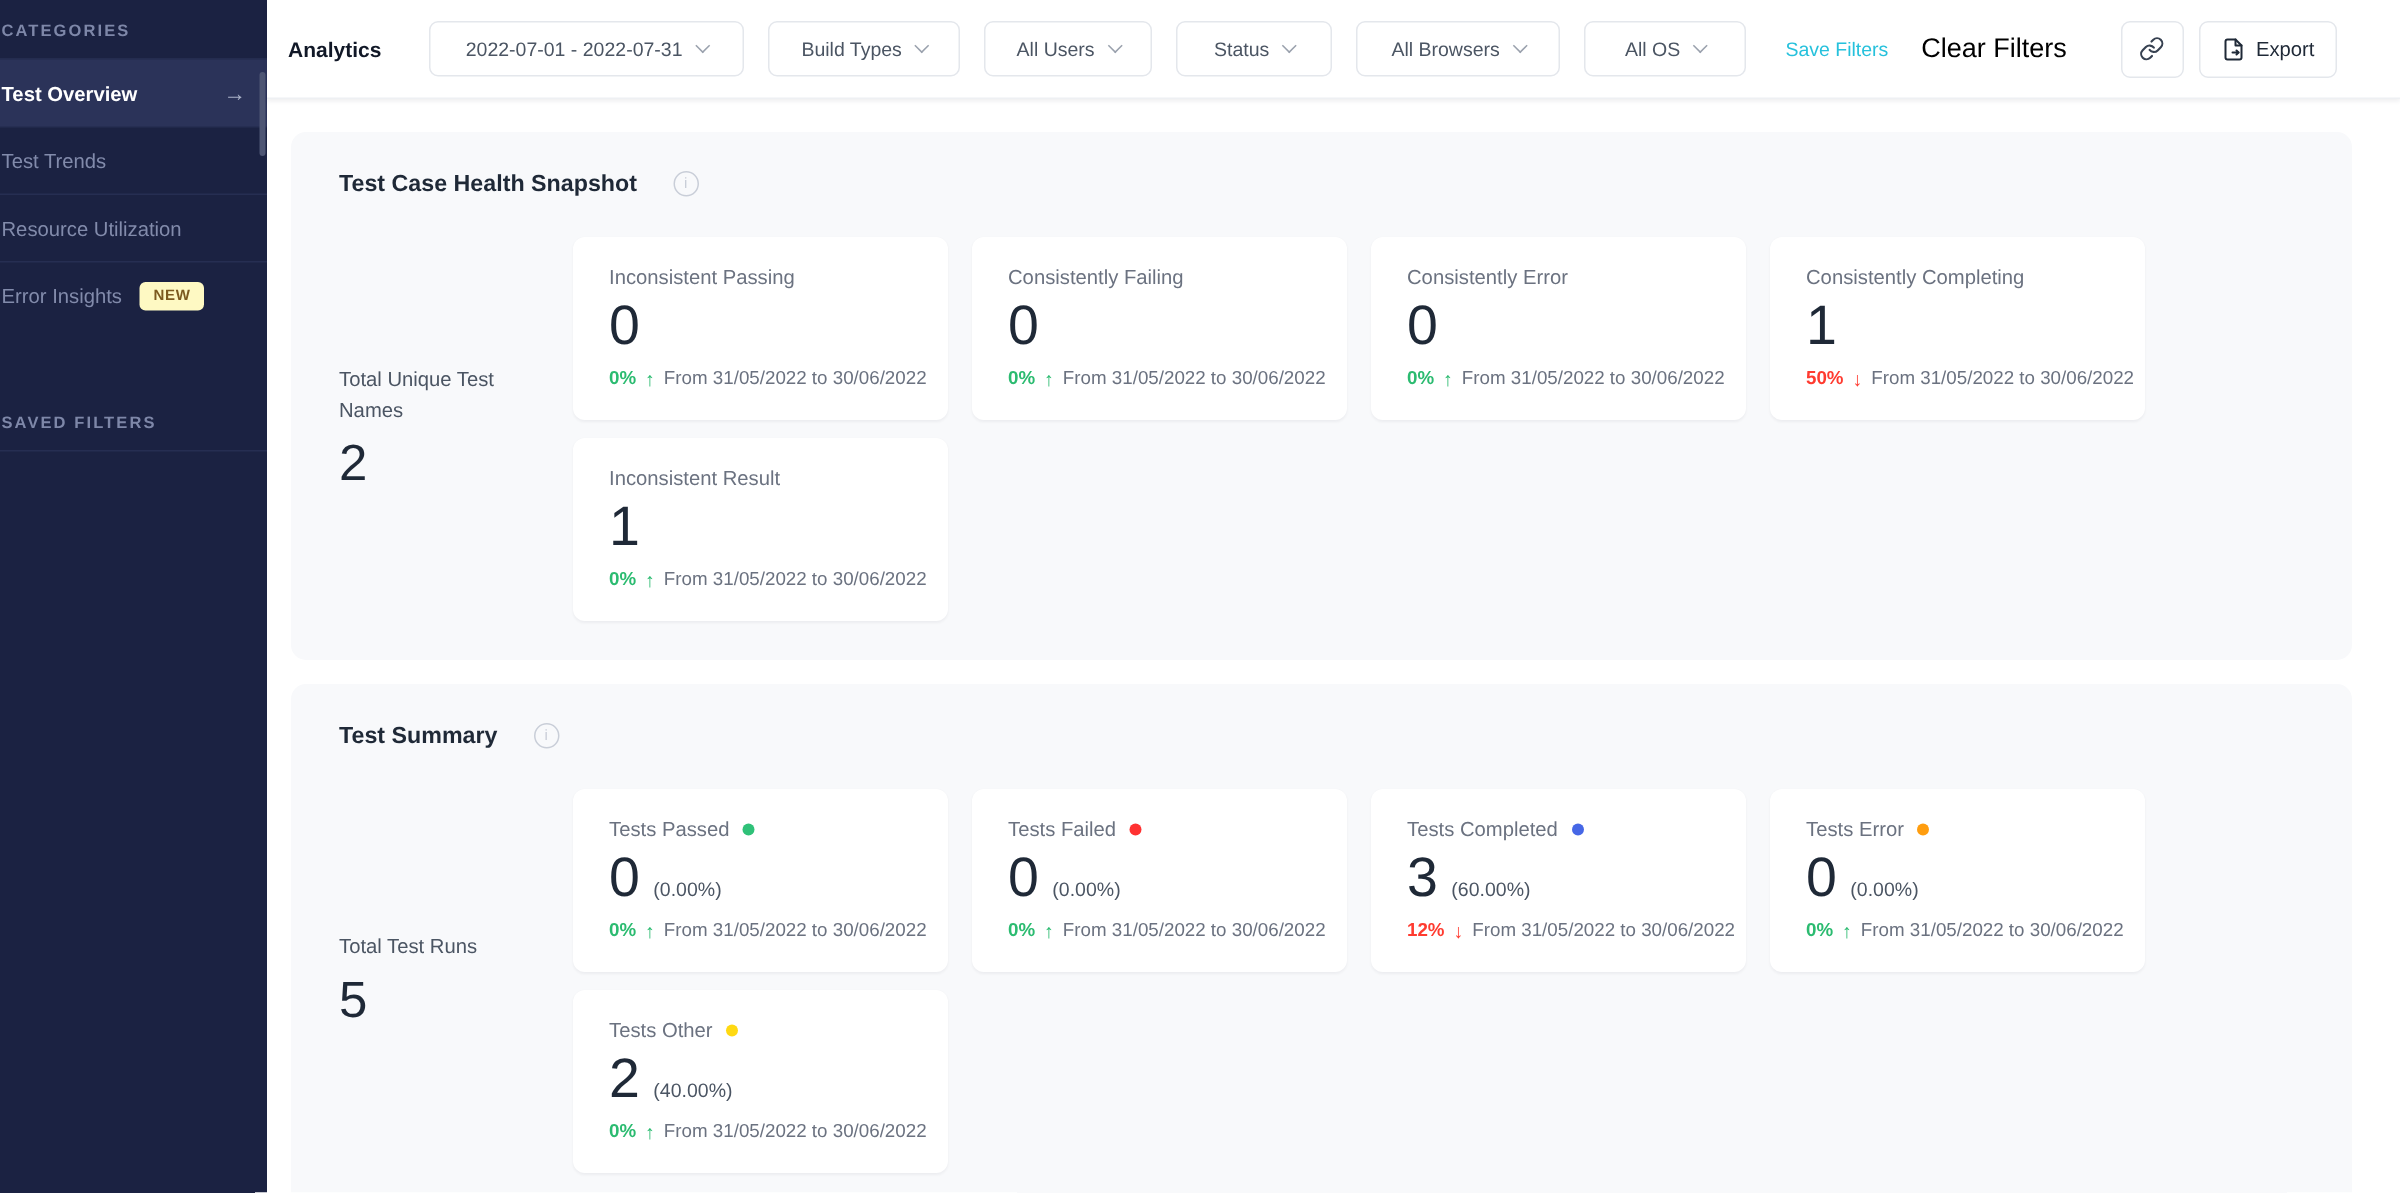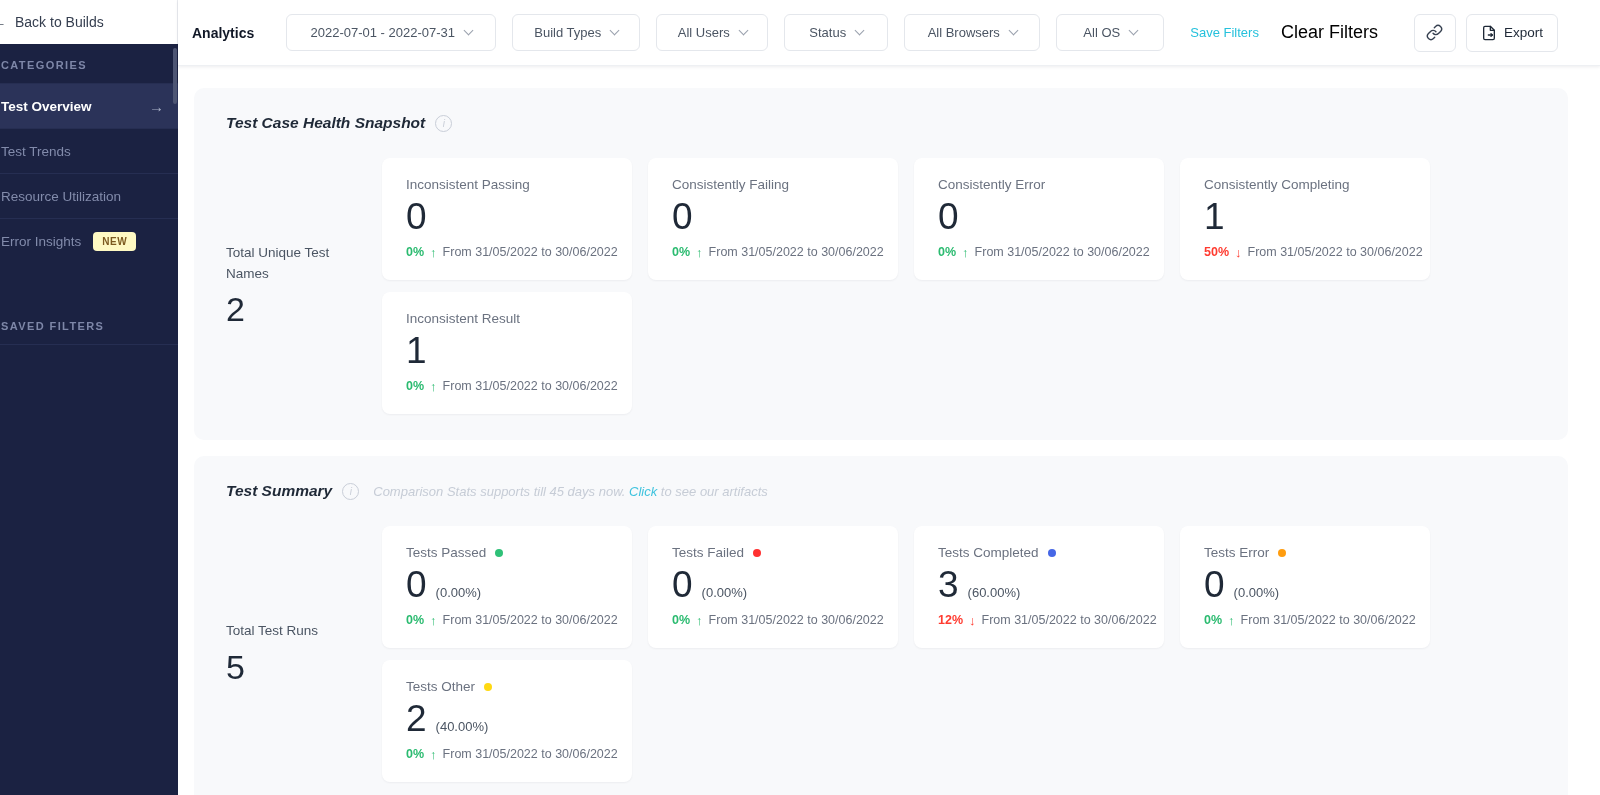--- a/index.html
+++ b/index.html
@@ -30,21 +30,21 @@
   .chevron { width:7px; height:7px; border-right:1.6px solid #9aa1ad; border-bottom:1.6px solid #9aa1ad; transform:rotate(45deg); margin-left:10px; margin-top:-4px; flex-shrink:0; }
   .link-btn { color:#26c1dc; font-size:13px; font-weight:500; margin:0 22px 0 10px; cursor:pointer; white-space:nowrap; }
   .clear-btn { color:#000000; font-size:18px; font-weight:500; cursor:pointer; white-space:nowrap; }
   .topbar-actions { margin-left:auto; display:flex; gap:10px; }
   .icon-btn { width:42px; height:38px; border:1px solid #e4e7ec; border-radius:6px; display:flex; align-items:center; justify-content:center; color:#374151; background:#fff; cursor:pointer; }
   .export-btn { height:38px; border:1px solid #e4e7ec; border-radius:6px; display:flex; align-items:center; gap:7px; padding:0 14px; font-size:13.5px; color:#1f2937; background:#fff; cursor:pointer; }
 
   
   .content { flex:1; overflow:hidden; padding:22px 32px 0 16px; background:#fff; }
   .section-card { background:#f8f9fb; border-radius:10px; padding:26px 32px; margin-bottom:16px; }
-  .section-title-row { display:flex; align-items:center; gap:10px;font-style:italic; }
+  .section-title-row { display:flex; gap:24px; }
   .section-title { font-size:15.5px; font-weight:700; color:#1f2937; }
   .info-icon { width:17px; height:17px; min-width:17px; border:1.5px solid #c9ced8; border-radius:50%; color:#c9ced8; font-size:10px; display:flex; align-items:center; justify-content:center; cursor:pointer; }
   .section-note { font-size:13px; color:#c6ccd6; margin-left:4px; }
   .note-link { color:#3fc3de; cursor:pointer; }
   .section-body { display:flex; margin-top:26px; }
   .total-col { width:156px; min-width:156px; align-self:center; }
   .total-label { font-size:13.5px; color:#4b5563; line-height:1.55; max-width:132px; }
   .total-value { font-size:34px; font-weight:300; color:#1f2937; margin-top:6px; }
   .cards-grid { display:grid; grid-template-columns:repeat(4, 250px); gap:12px 16px; }
   .stat-card { background:#fff; border-radius:8px; padding:19px 24px; height:122px; box-shadow:0 1px 2px rgba(16,24,40,0.05); }
@@ -56,24 +56,20 @@
   .stat-pct { font-size:13px; color:#4b5563; }
   .stat-trend { display:flex; align-items:center; gap:6px; margin-top:7px; font-size:12.5px; white-space:nowrap; }
   .trend-pct { font-weight:700; }
   .trend-arrow { font-size:13px; }
   .trend-period { color:#6b7280; }
 </style>
 </head>
 <body>
 
 <aside class="sidebar">
-  <div class="back-block">
-    <span class="back-arrow">←</span>
-    <span class="back-label">Back to Builds</span>
-  </div>
   <div class="side-section-label">CATEGORIES</div>
   <div class="side-item selected">
     <span>Test Overview</span>
     <span class="arrow">→</span>
   </div>
   <div class="side-item">
     <span>Test Trends</span>
   </div>
   <div class="side-item">
     <span>Resource Utilization</span>
@@ -228,25 +224,20 @@
           </div>
 
         </div>
       </div>
     </section>
 
     <section class="section-card">
       <div class="section-title-row">
         <span class="section-title">Test Summary</span>
         <span class="info-icon">i</span>
-        <span class="section-note">
-          <span>Comparison Stats supports till 45 days now.</span>
-          <span class="note-link">Click</span>
-          <span>to see our artifacts</span>
-        </span>
       </div>
       <div class="section-body">
         <div class="total-col">
           <div class="total-label">Total Test Runs</div>
           <div class="total-value">5</div>
         </div>
         <div class="cards-grid">
 
           <div class="stat-card">
             <div class="stat-title-row">

